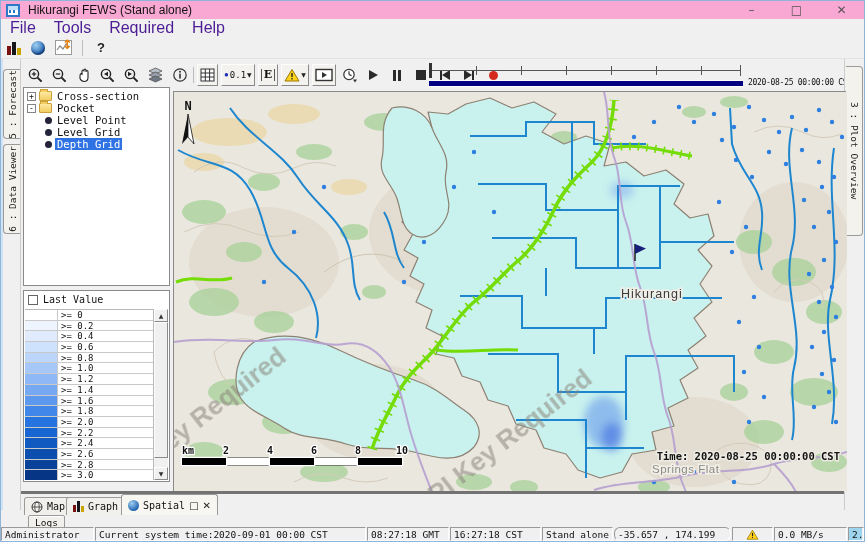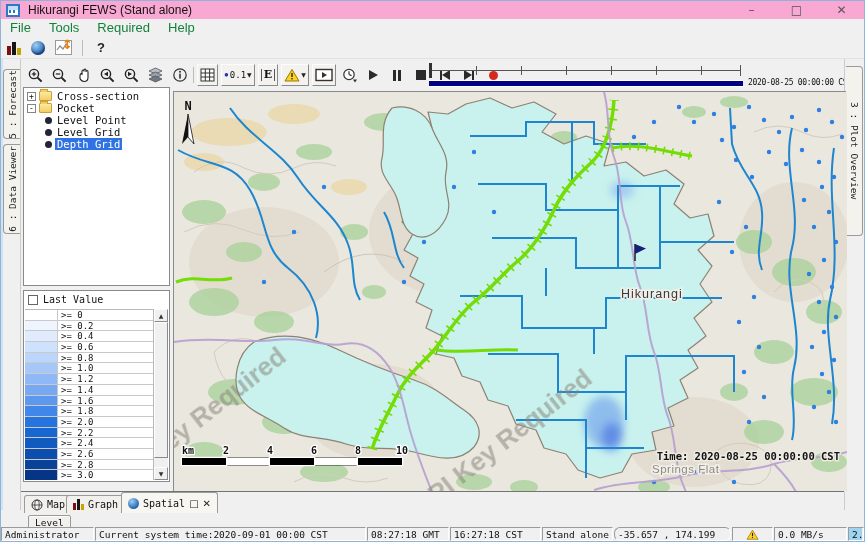--- a/index.html
+++ b/index.html
@@ -9,21 +9,21 @@
   
   .titlebar{position:absolute;top:0;left:0;right:0;height:18px;background:#f9a8d4;display:flex;align-items:center;}
   .appicon{width:14px;height:13px;border:2px solid #2f78c8;background:linear-gradient(180deg,#bfe0f8 0 40%,#ffffff 40%);
            margin-left:5px;position:relative;}
   .appicon::after{content:"";position:absolute;left:1px;right:1px;bottom:2px;height:3px;
            background:repeating-linear-gradient(90deg,#2f78c8 0 2px,transparent 2px 4px);}
   .title-text{font-size:12px;color:#111;margin-left:8px;}
   .wctls{margin-left:auto;display:flex;align-items:center;height:100%;}
   .wctl{width:45px;text-align:center;font-size:12px;color:#555;line-height:18px;font-family:"DejaVu Sans",sans-serif;}
   
-  .menubar{position:absolute;top:18px;left:0;right:10px;height:17px;background:#f0f0f0;display:flex;align-items:center;font-size:13px;color:#15803d;}
+  .menubar{position:absolute;top:18px;left:0;right:10px;height:17px;background:#f0f0f0;display:flex;align-items:center;font-size:16px;color:#4c1d95;}
   .menu-item{padding:0 9px;line-height:17px;}
   
   .toolbar1{position:absolute;top:36px;left:0;right:0;height:22px;display:flex;align-items:center;gap:10px;padding-left:6px;border-bottom:1px solid #e2e2e2;}
   .t1icon{display:flex;align-items:flex-end;}
   .bars{display:flex;align-items:flex-end;gap:1px;height:14px;}
   .bars i{display:block;width:4px;}
   .globe{width:14px;height:14px;border-radius:50%;background:radial-gradient(circle at 35% 30%,#9fd0f2,#1c5fae 75%);box-shadow:inset -1px -2px 2px rgba(0,0,30,.4);}
   .tschart{width:17px;height:15px;background:#fff;border:1px solid #9a9a9a;position:relative;display:flex;align-items:center;}
   .tschart svg{display:block;}
   .uparrow{position:absolute;right:-2px;top:-3px;color:#e8820c;font-size:13px;font-weight:bold;line-height:13px;font-family:"DejaVu Sans",sans-serif;}
@@ -83,21 +83,21 @@
   .lswatch{width:33px;border-right:1px solid #c9c9c9;flex:none;}
   .llabel{flex:1;font-family:"DejaVu Sans Mono",monospace;font-size:9px;line-height:10px;color:#111;padding-left:3px;}
   .legend-sb{position:absolute;top:18px;right:1px;width:15px;bottom:1px;background:#f0f0f0;border-left:1px solid #b9b9b9;}
   .sb-btn{position:absolute;left:0;right:0;height:13px;border:1px solid;border-color:#fdfdfd #8a8a8a #8a8a8a #fdfdfd;background:#f0f0f0;
           font-size:6px;text-align:center;line-height:12px;color:#333;font-family:"DejaVu Sans",sans-serif;}
   .sb-up{top:0;} .sb-dn{bottom:0;}
   .sb-thumb{position:absolute;left:0;right:0;top:13px;bottom:22px;border:1px solid;border-color:#fdfdfd #8a8a8a #8a8a8a #fdfdfd;background:#f0f0f0;}
   
   .map{position:absolute;left:172px;top:90px;width:673px;height:400px;border:1px solid #8a8a8a;background:#eae7df;}
   
-  .btabs{position:absolute;left:20px;right:20px;top:490px;height:21px;background:#f0f0f0;border-top:1px solid #737373;}
+  .btabs{position:absolute;left:20px;right:20px;top:490px;height:21px;background:#f0f0f0;border-top:3px solid #737373;}
   .btab{position:absolute;border:1px solid #9a9a9a;border-bottom:none;border-radius:3px 3px 0 0;background:#f1f0ec;
         display:flex;align-items:center;gap:4px;font-family:"DejaVu Sans Mono",monospace;font-size:10px;color:#111;padding:0 6px;}
   .btab .glyph{font-size:10px;font-weight:bold;color:#222;font-family:"DejaVu Sans",sans-serif;}
   .graphbars{display:flex;align-items:flex-end;gap:1px;height:11px;}
   .graphbars i{display:block;width:3px;}
   .globe-s{width:11px;height:11px;border-radius:50%;background:radial-gradient(circle at 35% 30%,#9fd0f2,#1c5fae 75%);}
   .logs-btn{position:absolute;left:27px;top:514px;height:15px;padding:0 6px;border:1px solid #9a9a9a;border-radius:2px;background:#f1f0ec;
             font-family:"DejaVu Sans Mono",monospace;font-size:9.5px;line-height:13px;color:#111;box-shadow:inset 0 1px 0 #fff;}
   
   .status{position:absolute;left:0;right:0;bottom:0;height:14px;display:flex;gap:1px;font-family:"DejaVu Sans Mono",monospace;font-size:9.5px;color:#111;}
@@ -630,21 +630,21 @@
       <span>Graph</span>
     </div>
     <div class="btab" style="left:100px;top:0px;height:21px;background:#f7f6f1;">
       <span class="globe-s"></span>
       <span>Spatial</span>
       <span class="glyph">□</span>
       <span class="glyph">✕</span>
     </div>
   </div>
 
-  <div class="logs-btn">Level</div>
+  <div class="logs-btn">Logs</div>
 
   <div class="status">
     <div class="scell" style="width:93px;">Administrator</div>
     <div class="scell" style="width:271px;">Current system time:2020-09-01 00:00 CST</div>
     <div class="scell" style="width:82px;">08:27:18 GMT</div>
     <div class="scell" style="width:91px;">16:27:18 CST</div>
     <div class="scell" style="width:71px;">Stand alone</div>
     <div class="scell" style="width:117px;border-radius:6px;">-35.657 , 174.199</div>
     <div class="scell" style="width:41px;justify-content:center;">
       <svg width="13" height="11" viewBox="0 0 16 14">

